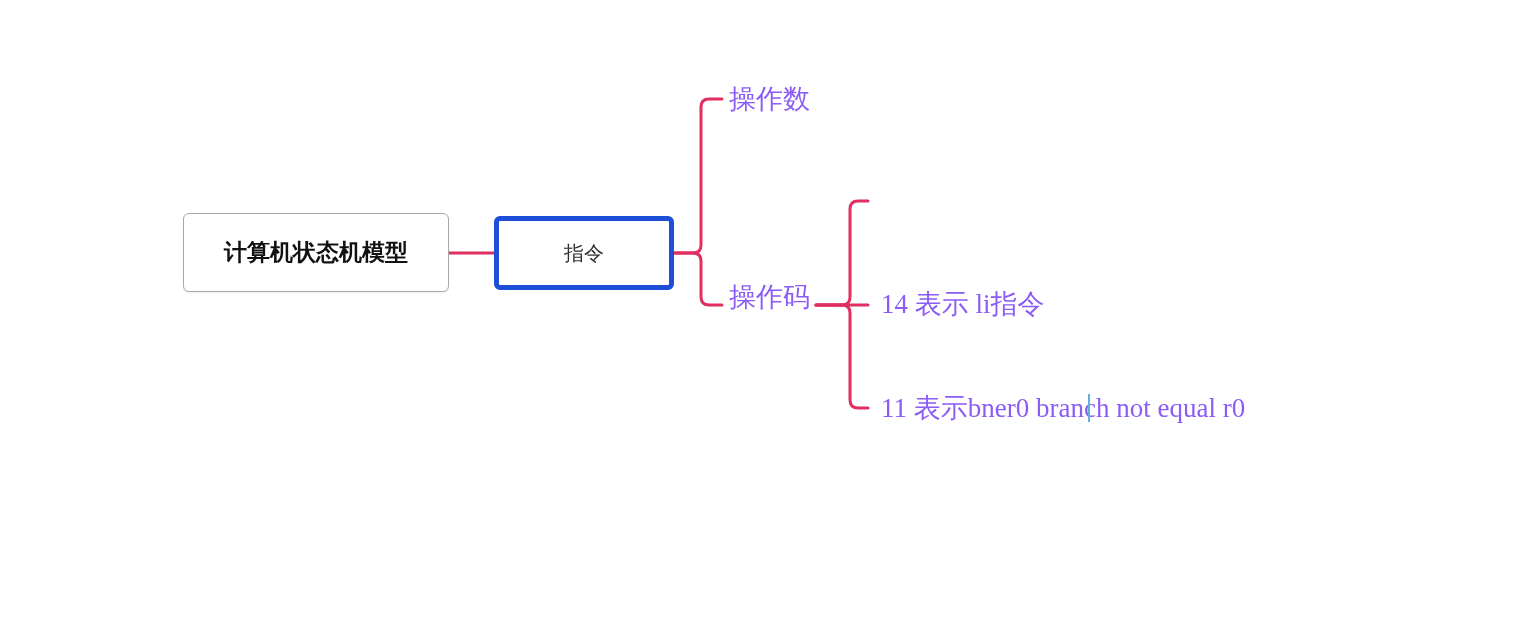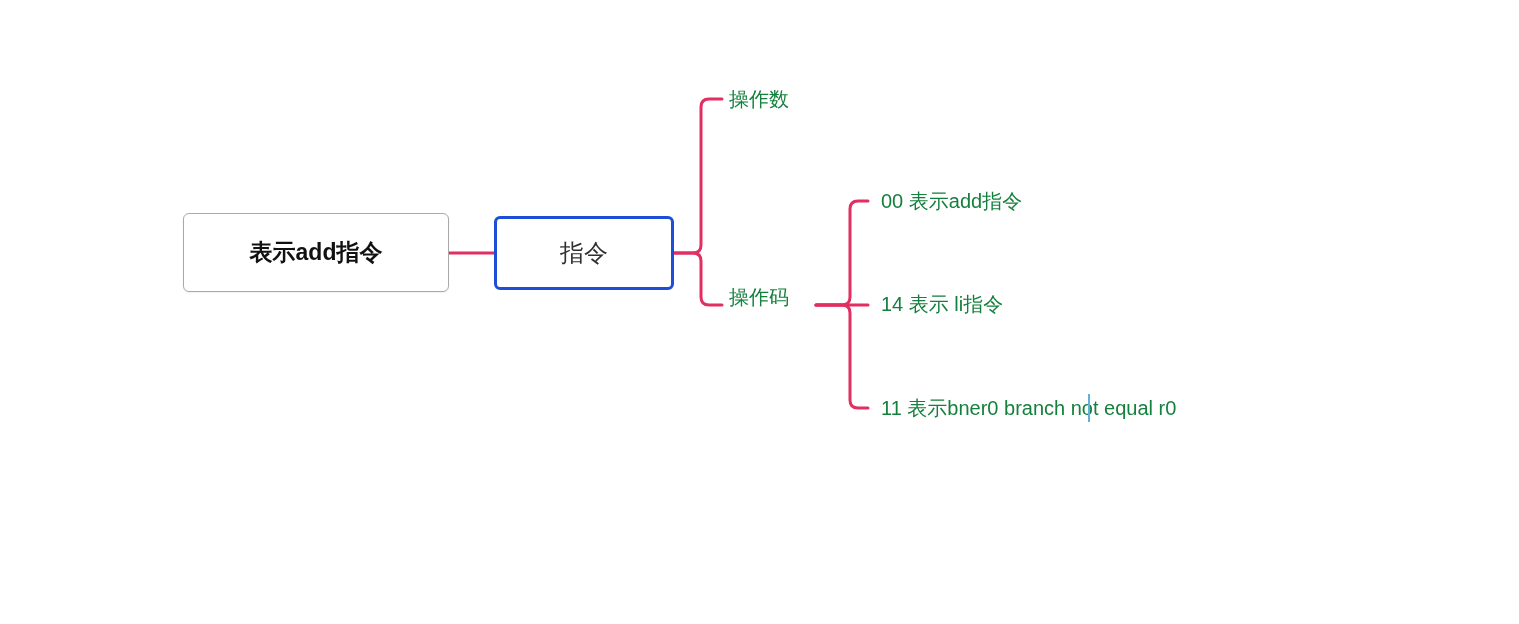--- a/index.html
+++ b/index.html
@@ -40,31 +40,32 @@
     box-shadow: 0 1px 2px rgba(0,0,0,0.06);
     font-size: 23px;
     font-weight: bold;
     color: #111111;
   }
   .child-node {
     left: 494px;
     top: 216px;
     width: 180px;
     height: 74px;
-    border: 3px solid #1d4ed8;
-    font-size: 24px;
+    border: 5px solid #1d4ed8;
+    font-size: 20px;
     color: #2f2f2f;
   }
   .text-node {
     position: absolute;
-    font-size: 20px;
-    color: #15803d;
+    font-size: 27px;
+    color: #8b5cf6;
     line-height: 27px;
     white-space: nowrap;
     cursor: default;
+    font-family: Liberation Serif, serif;
   }
   .label-operand  { left: 729px; top: 86px; }
   .label-opcode   { left: 729px; top: 284px; }
   .label-op-00    { left: 881px; top: 188px; }
   .label-op-10    { left: 881px; top: 291px; }
   .label-op-11    { left: 881px; top: 395px; }
   .text-cursor {
     position: absolute;
     left: 1088px;
     top: 394px;
@@ -87,38 +88,35 @@
     <path d="M674,253 L693,253 Q701,253 701,261 L701,297 Q701,305 709,305 L722,305" fill="none" stroke-width="3" stroke-linecap="round" stroke="#e02f60"></path>
 
     <path d="M816,305 L842,305 Q850,305 850,297 L850,209 Q850,201 858,201 L868,201" fill="none" stroke-width="3" stroke-linecap="round" stroke="#e02f60"></path>
 
     <path d="M816,305 L868,305" fill="none" stroke-width="3" stroke-linecap="round" stroke="#e02f60"></path>
 
     <path d="M816,305 L842,305 Q850,305 850,313 L850,400 Q850,408 858,408 L868,408" fill="none" stroke-width="3" stroke-linecap="round" stroke="#e02f60"></path>
   </svg>
 
   <div class="node-box root-node">
-    <span>表示add指令</span>
+    <span>计算机状态机模型</span>
   </div>
 
   <div class="node-box child-node">
     <span>指令</span>
   </div>
 
   <div class="text-node label-operand">
     <span>操作数</span>
   </div>
 
   <div class="text-node label-opcode">
     <span>操作码</span>
   </div>
 
-  <div class="text-node label-op-00">
-    <span>00 表示add指令</span>
-  </div>
   <div class="text-node label-op-10">
     <span>14 表示 li指令</span>
   </div>
   <div class="text-node label-op-11">
     <span>11 表示bner0 branch not equal r0</span>
   </div>
 
   <div class="text-cursor"></div>
 
 </div>

